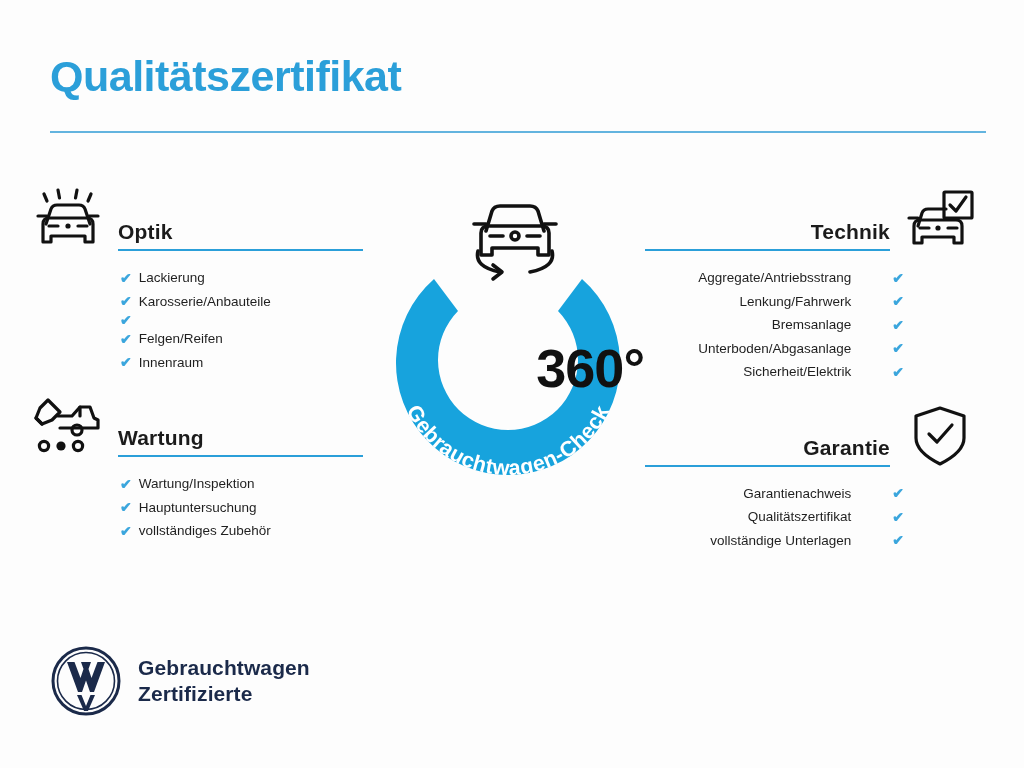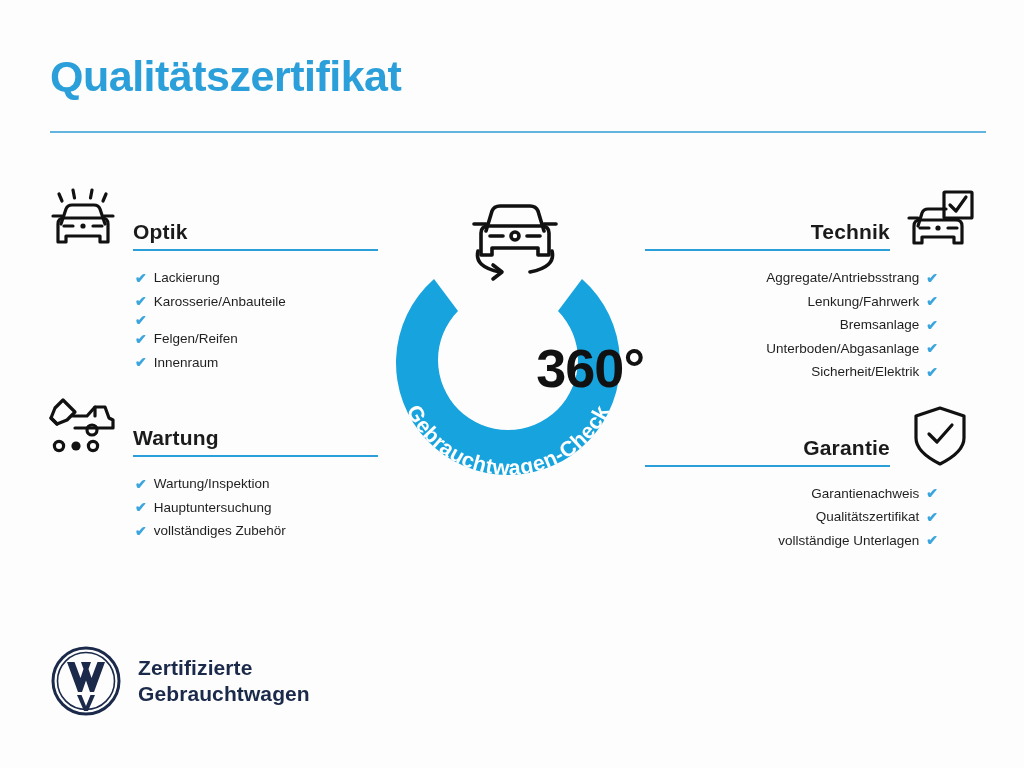--- a/index.html
+++ b/index.html
@@ -38,21 +38,21 @@
     width: 936px;
     height: 2px;
     background: #63b4df;
   }
 
   
   .col {
     position: absolute;
     width: 420px;
   }
-  .col-left  { left: 45px; text-align: right; }
+  .col-left  { left: 30px; text-align: right; }
   .col-right { left: 558px; }
 
   .block { position: relative; }
 
   .block-head {
     position: relative;
     height: 56px;
   }
   .block-title {
     position: absolute;
@@ -93,21 +93,21 @@
   }
   .item {
     font-size: 13.5px;
     color: #1f1f1f;
     line-height: 23.5px;
     white-space: nowrap;
     display: flex;
     align-items: center;
   }
   .left .item  { margin-left: 90px; }
-  .right .item { justify-content: flex-end; margin-right: 40px; }
+  .right .item { justify-content: flex-end; margin-right: 74px; gap: 34px; }
   .left .items  { padding-top: 10px; }
   .right .items { padding-top: 10px; }
 
   .check {
     color: #3ba6dd;
     font-size: 14px;
     font-weight: bold;
     line-height: 1;
   }
   .left .check  { margin-right: 7px; }
@@ -360,18 +360,18 @@
 
   <div class="footer">
     <svg class="vw-mark" viewBox="0 0 72 72">
       <circle cx="36" cy="36" r="33" fill="none" stroke="#1b2a4a" stroke-width="3"></circle>
       <circle cx="36" cy="36" r="28.5" fill="none" stroke="#1b2a4a" stroke-width="1.6"></circle>
       <path d="M17 17 L24.5 17 L30.5 33 L33.5 24 L31 17 L41 17 L38.5 24 L41.5 33 L47.5 17 L55 17
                L44 47 L40 47 L36 35.5 L32 47 L28 47 Z" fill="#1b2a4a"></path>
       <path d="M27 50 L31.5 50 L36 61 L40.5 50 L45 50 L38 66 L34 66 Z" fill="#1b2a4a"></path>
     </svg>
     <div class="vw-text">
+      <div>Gebrauchtwagen</div>
       <div>Zertifizierte</div>
-      <div>Gebrauchtwagen</div>
     </div>
   </div>
 
 </div>
 
 </body></html>

